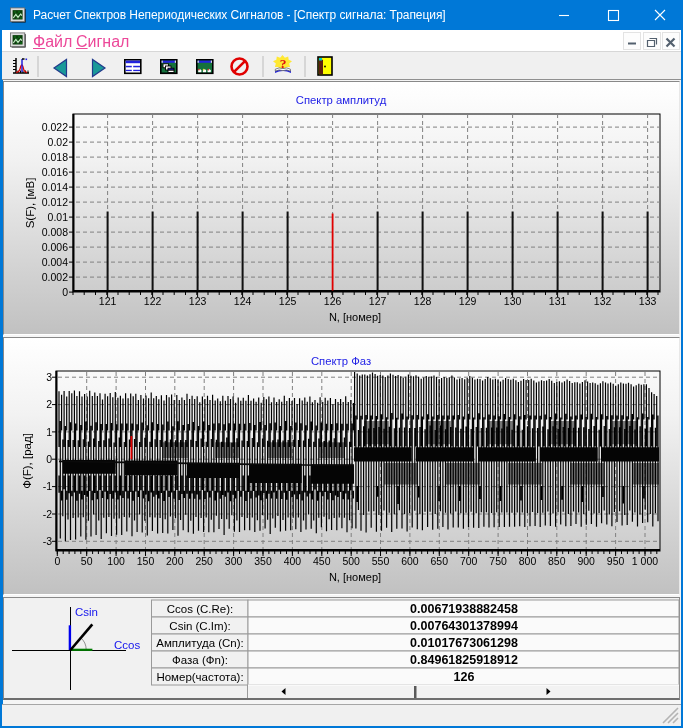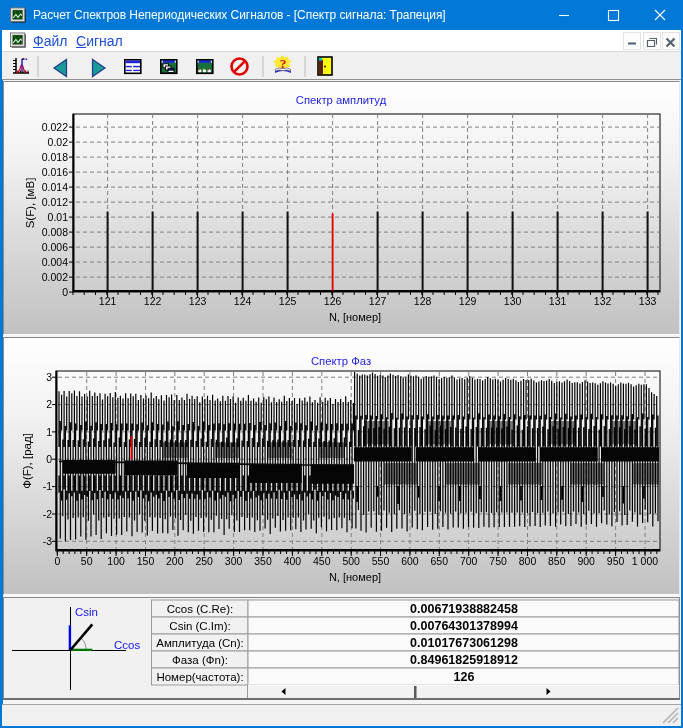--- a/index.html
+++ b/index.html
@@ -1,19 +1,19 @@
 <!DOCTYPE html>
 <html><head><meta charset="utf-8"><style>
 *{margin:0;padding:0;box-sizing:border-box}
 html,body{width:683px;height:728px;font-family:"Liberation Sans",sans-serif;background:#f0f0f0;overflow:hidden}
 #win{position:relative;width:683px;height:728px;background:#0078d7}
 .titlebar{position:absolute;left:0;top:0;width:683px;height:30px;background:#0078d7;color:#fff}
 .titlebar .txt{position:absolute;left:33px;top:7.5px;font-size:12px;letter-spacing:-0.06px;white-space:nowrap}
 .menubar{position:absolute;left:2px;top:30px;width:679px;height:21px;background:#fff}
-.menubar .mi{position:absolute;top:3px;font-size:14px;color:#1d4ed8}
+.menubar .mi{position:absolute;top:3px;font-size:16px;color:#ec4899}
 .toolbar{position:absolute;left:2px;top:51px;width:679px;height:29px;background:#f0f0f0;border-top:1px solid #d7d7d7;border-bottom:1px solid #909090}
 .mdi{position:absolute;left:3px;top:80px;width:678px;height:625px;background:#f5f5f5}
 .chartpanel{position:absolute;left:0px;width:677px;background:linear-gradient(180deg,#ffffff 0%,#f2f2f2 30%,#d9d9d9 65%,#c1c1c1 100%);border:1px solid #898989;border-right-color:#e8e8e8;border-bottom-color:#fff}
 .bottom{position:absolute;left:0px;top:517px;width:677px;height:103px;background:#f1f1f1;border:1px solid #898989;border-bottom:2px solid #6e6e6e}
 .statusline{position:absolute;left:2px;top:705px;width:679px;height:21px;background:#f0f0f0;box-shadow:0 -1px 0 #a6a6a6}
 svg{position:absolute;left:0;top:0}
 .mdibtn{position:absolute;top:2px;width:18px;height:17.5px;border:1px solid #e3e3e3;background:#fdfdfd}
 </style></head><body>
 <div id="win">
  <div class="titlebar">

